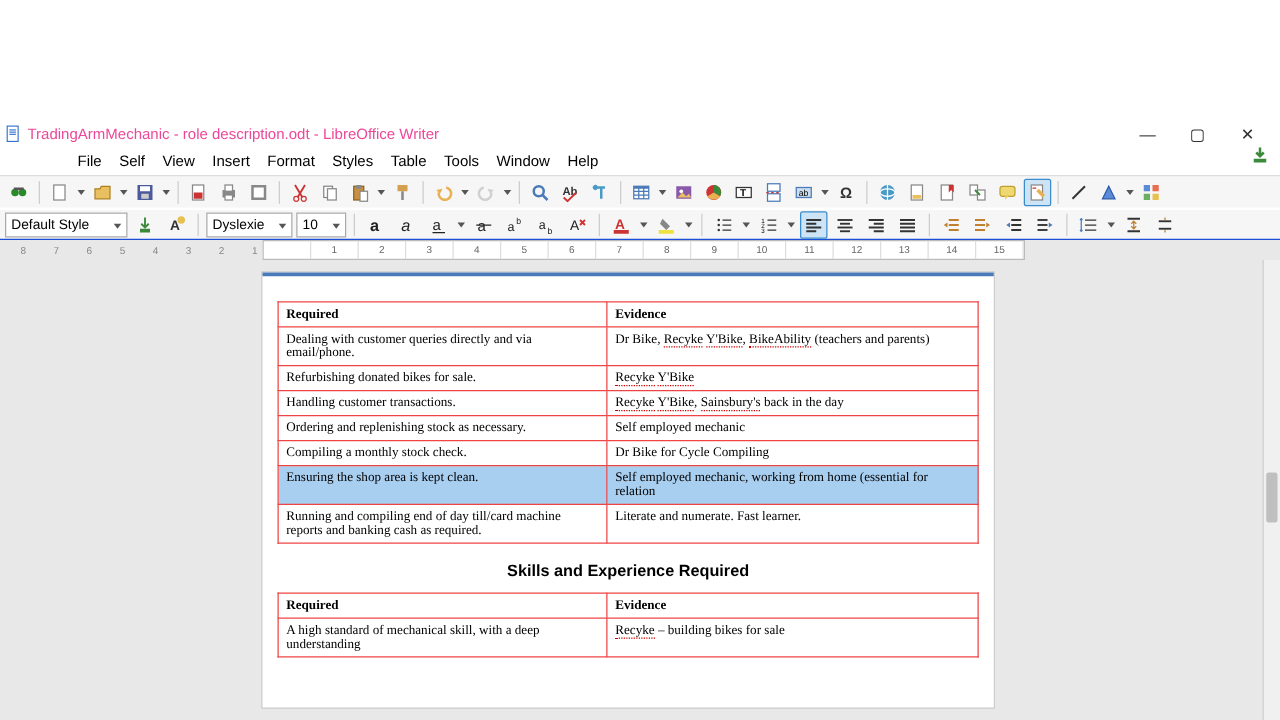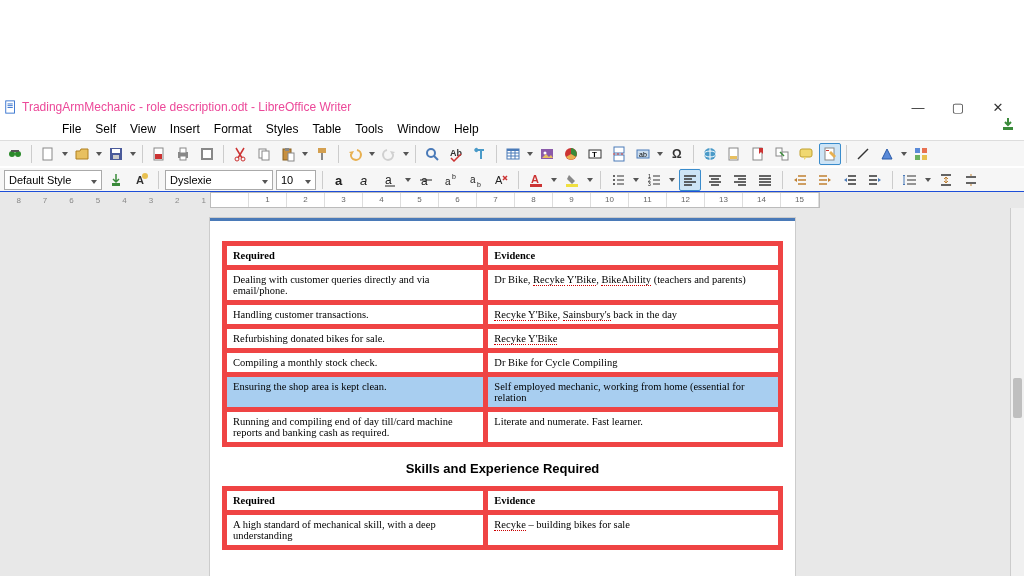--- a/index.html
+++ b/index.html
@@ -32,21 +32,21 @@
 .ruler .tick { flex: 1; border-right: 1px solid #ddd; text-align: center; line-height: 14px; }
 .ruler-neg { position: absolute; top: 0; left: 0; width: 210px; height: 16px; background: #e8e8e8; font-size: 8px; color: #888; display: flex; justify-content: flex-end; padding-right: 4px; gap: 22px; align-items: center; }
 
 .canvas { position: absolute; top: 208px; left: 0; right: 0; bottom: 0; background: #e8e8e8; overflow: hidden; }
 .vscroll { position: absolute; top: 208px; right: 0; width: 14px; bottom: 0; background: #f0f0f0; border-left: 1px solid #ccc; }
 .vscroll .thumb { position: absolute; left: 2px; right: 2px; top: 170px; height: 40px; background: #bfbfbf; border-radius: 2px; }
 
 .page { position: absolute; left: 210px; top: 10px; width: 585px; background: #fff; border-top: 3px solid #4a7ab8; box-shadow: 0 0 0 1px #ccc; padding: 20px 12px 40px 12px; }
 
 .dtable { width: 100%; border-collapse: collapse; font-family: "Comic Sans MS", cursive; font-size: 10.5px; }
-.dtable th, .dtable td { border: 5px solid #ef4444; padding: 4px 6px; text-align: left; vertical-align: top; }
+.dtable th, .dtable td { border: 1px solid #ef4444; padding: 4px 6px; text-align: left; vertical-align: top; }
 .dtable th { font-weight: bold; }
 .dtable tr.selrow td { background: #a8cef0; }
 .misspell { border-bottom: 1px dotted #c00; }
 
 .section-head { font-family: Arial, sans-serif; font-size: 13px; font-weight: bold; margin: 14px 0 10px 0; padding: 0 0 0 0; text-align: center; }
 
 </style>
 </head>
 <body>
 
@@ -320,21 +320,21 @@
         <rect x="4" y="11" width="8" height="3" fill="#3a8a3a"></rect>
       </svg>
     </div>
   <div class="tbtn">
       <svg viewBox="0 0 16 16">
         <text x="3" y="12" font-size="11" font-weight="bold" fill="#333">A</text>
         <circle cx="12" cy="4" r="3" fill="#e8c050"></circle>
       </svg>
     </div>
   <div class="tsep"></div>
-  <div class="combo" style="width:108px">
+  <div class="combo" style="width:69px">
       <span>Dyslexie</span>
       <span class="cd"></span>
     </div>
   <div class="combo" style="width:40px">
       <span>10</span>
       <span class="cd"></span>
     </div>
   <div class="tsep"></div>
   <div class="tbtn">
       <svg viewBox="0 0 16 16">
@@ -546,26 +546,30 @@
           <th style="width:47%">Required</th>
           <th>Evidence</th>
         </tr>
       </thead>
       <tbody id="tbody1">
           <tr>
             <td>Dealing with customer queries directly and via email/phone.</td>
             <td>Dr Bike, <span class="misspell">Recyke</span> <span class="misspell">Y'Bike</span>, <span class="misspell">BikeAbility</span> (teachers and parents)</td>
           </tr>
           <tr>
+            <td>Refurbishing donated bikes for sale.</td>
+            <td><span class="misspell">Recyke</span> <span class="misspell">Y'Bike</span></td>
+          </tr>
+          <tr>
             <td>Handling customer transactions.</td>
             <td><span class="misspell">Recyke</span> <span class="misspell">Y'Bike</span>, <span class="misspell">Sainsbury's</span> back in the day</td>
           </tr>
           <tr>
-            <td>Refurbishing donated bikes for sale.</td>
-            <td><span class="misspell">Recyke</span> <span class="misspell">Y'Bike</span></td>
+            <td>Ordering and replenishing stock as necessary.</td>
+            <td>Self employed mechanic</td>
           </tr>
           <tr>
             <td>Compiling a monthly stock check.</td>
             <td>Dr Bike for Cycle Compiling</td>
           </tr>
           <tr class="selrow">
             <td>Ensuring the shop area is kept clean.</td>
             <td>Self employed mechanic, working from home (essential for relation</td>
           </tr>
           <tr>

